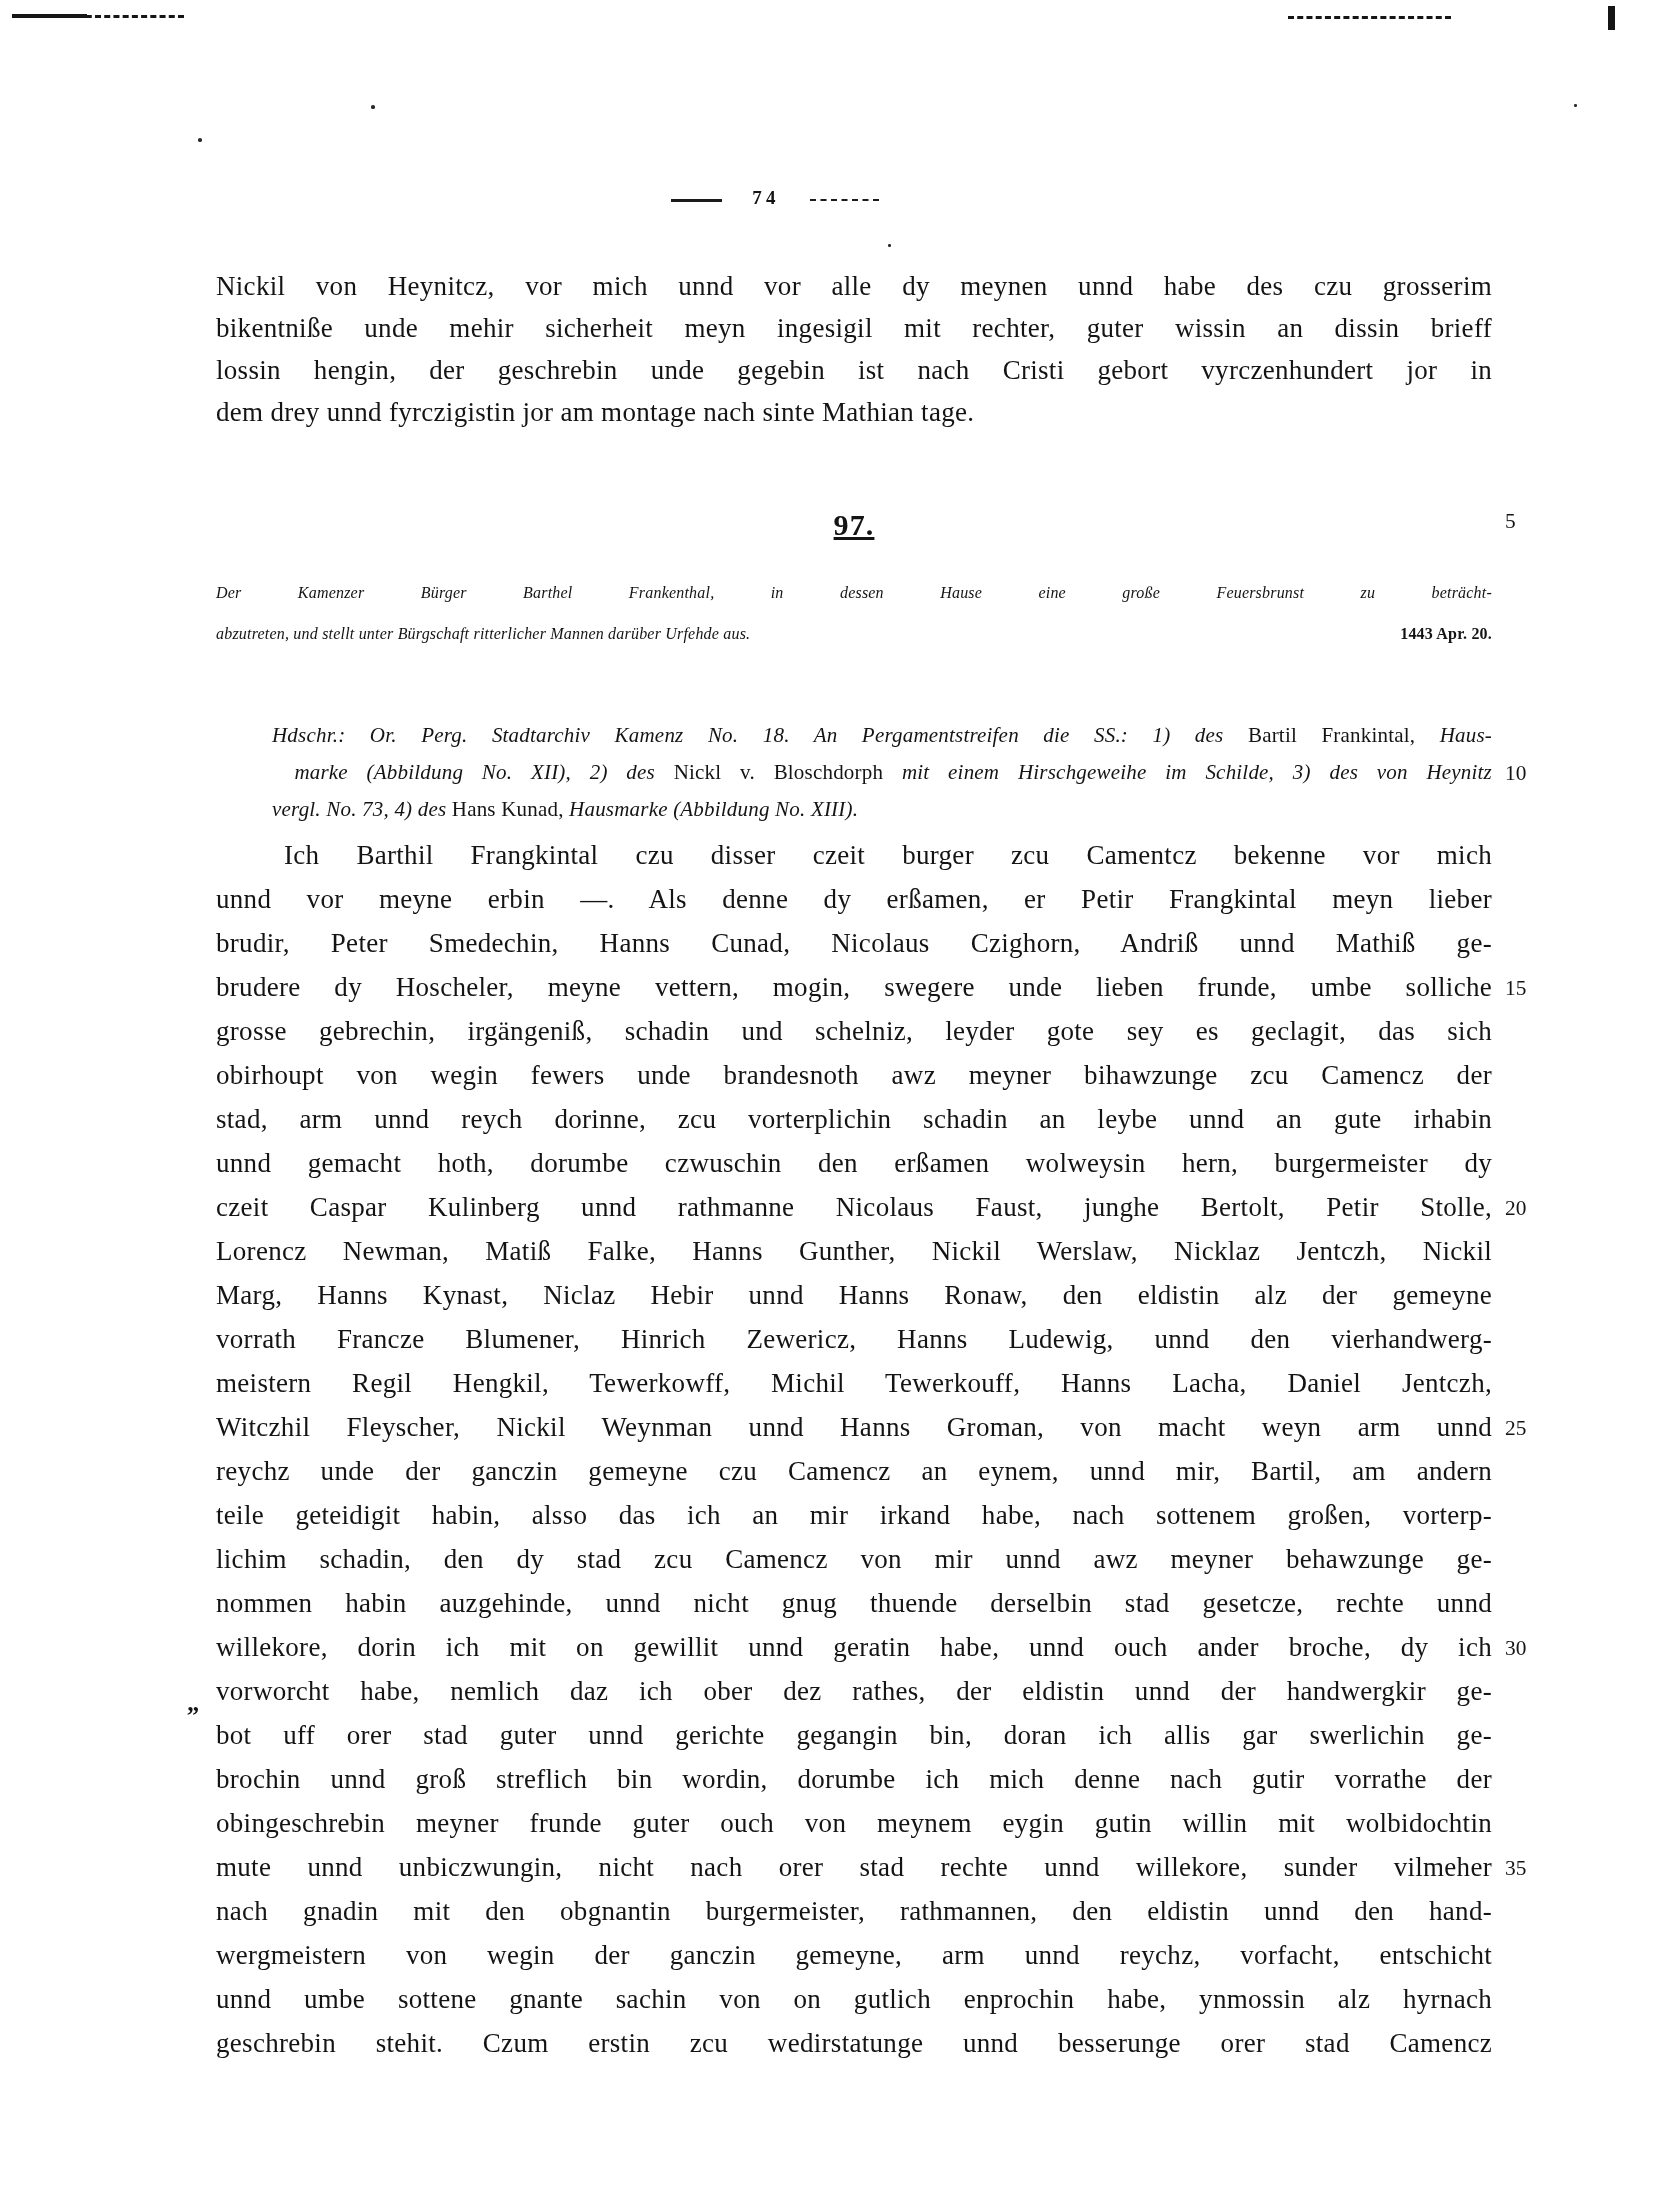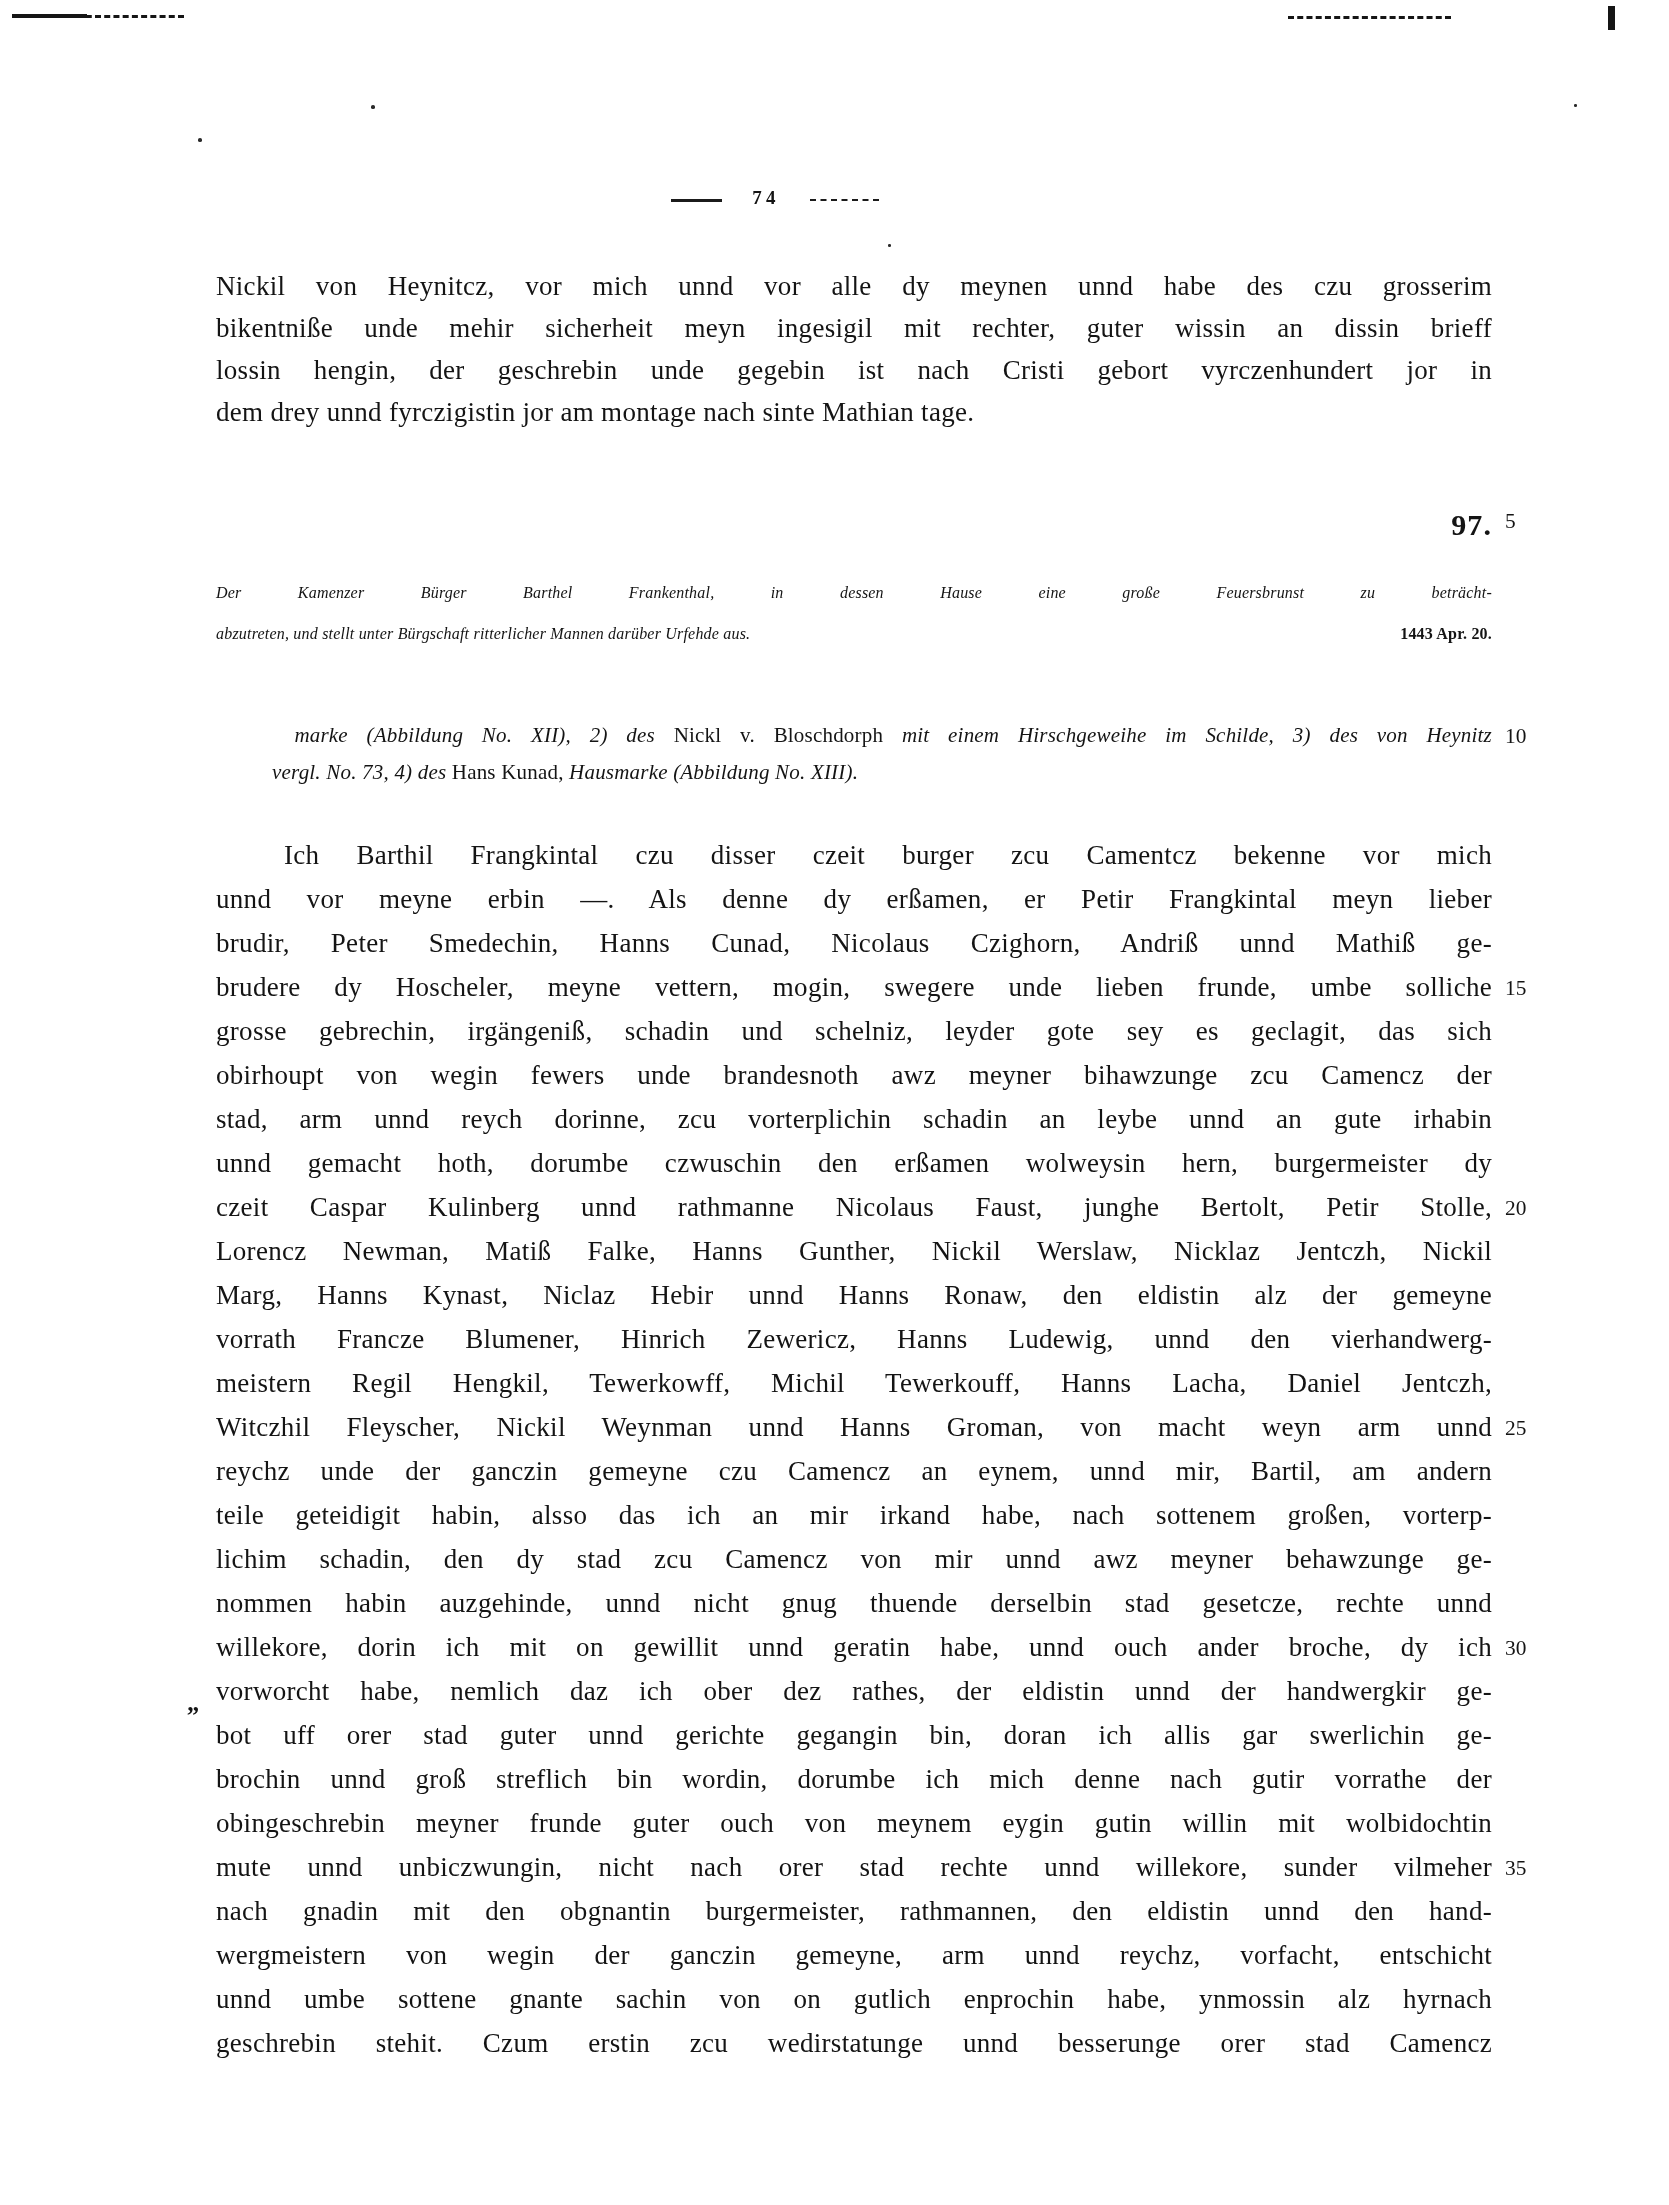--- a/index.html
+++ b/index.html
@@ -20,21 +20,21 @@
   .page-header{position:absolute;top:187px;left:0;width:100%;display:flex;align-items:center;justify-content:center;gap:30px;transform:translateX(-79px);}
   .h-rule{height:0;border-top:3.2px solid #1b1b1b;width:51px;margin-top:4.3px;}
   .h-rule.dashedr{width:69px;border-top:2.7px dashed #1b1b1b;}
   .pagenum{font-size:19px;font-weight:700;letter-spacing:4.3px;}
 
   
   .continuation{position:absolute;top:265px;width:100%;font-size:27px;line-height:42px;letter-spacing:0.3px;}
   .continuation .line{height:42px;}
 
   
-  .doc-heading{position:absolute;top:508px;width:100%;text-align:right;font-size:30px;font-weight:700;letter-spacing:1.1px;}
+  .doc-heading{position:absolute;top:508px;width:100%;text-align:center;font-size:30px;font-weight:700;letter-spacing:1.1px;text-decoration:underline;}
   .heading-lnum{position:absolute;left:calc(100% + 13px);top:10.7px;font-weight:400;font-size:21.4px;letter-spacing:0;}
 
   
   .summary{position:absolute;top:572px;width:100%;font-size:16px;line-height:41px;letter-spacing:0.2px;}
   .summary .line{height:41px;}
   .line.split{display:flex;justify-content:space-between;text-align:right;text-align-last:left;}
   .split-right{font-weight:700;font-style:normal;white-space:nowrap;}
 
   
   .source-note{position:absolute;top:717px;margin-left:56px;width:calc(100% - 56px);font-size:21px;line-height:37px;letter-spacing:0.2px;}
@@ -96,20 +96,21 @@
 
     <section class="summary">
         <div class="line"><span class="seg-i">Der Kamenzer Bürger Barthel Frankenthal, in dessen Hause eine große Feuersbrunst zu beträcht-</span></div>
         <div class="line last split">
           <span><span class="seg-i">abzutreten, und stellt unter Bürgschaft ritterlicher Mannen darüber Urfehde aus.</span></span>
           <span class="split-right">1443 Apr. 20.</span>
         </div>
       </section>
 
     <section class="source-note">
+        <div class="line"><span class="seg-i">Hdschr.: Or. Perg. Stadtarchiv Kamenz No. 18.  An Pergamentstreifen die SS.: 1) des </span><span class="seg-r">Bartil Frankintal, </span><span class="seg-i">Haus-</span></div>
         <div class="line indent"><span class="seg-i">marke (Abbildung No. XII), 2) des </span><span class="seg-r">Nickl v. Bloschdorph </span><span class="seg-i">mit einem Hirschgeweihe im Schilde, 3) des von Heynitz</span><span class="lnum">10</span></div>
         <div class="line last"><span class="seg-i">vergl. No. 73, 4) des </span><span class="seg-r">Hans Kunad, </span><span class="seg-i">Hausmarke (Abbildung No. XIII).</span></div>
       </section>
 
     <section class="body-text">
         <div class="line indent"><span class="seg-r">Ich Barthil Frangkintal czu disser czeit burger zcu Camentcz bekenne vor mich</span></div>
         <div class="line"><span class="seg-r">unnd vor meyne erbin —. Als denne dy erßamen, er Petir Frangkintal meyn lieber</span></div>
         <div class="line"><span class="seg-r">brudir, Peter Smedechin, Hanns Cunad, Nicolaus Czighorn, Andriß unnd Mathiß ge-</span></div>
         <div class="line"><span class="seg-r">brudere dy Hoscheler, meyne vettern, mogin, swegere unde lieben frunde, umbe solliche</span><span class="lnum">15</span></div>
         <div class="line"><span class="seg-r">grosse gebrechin, irgängeniß, schadin und schelniz, leyder gote sey es geclagit, das sich</span></div>

